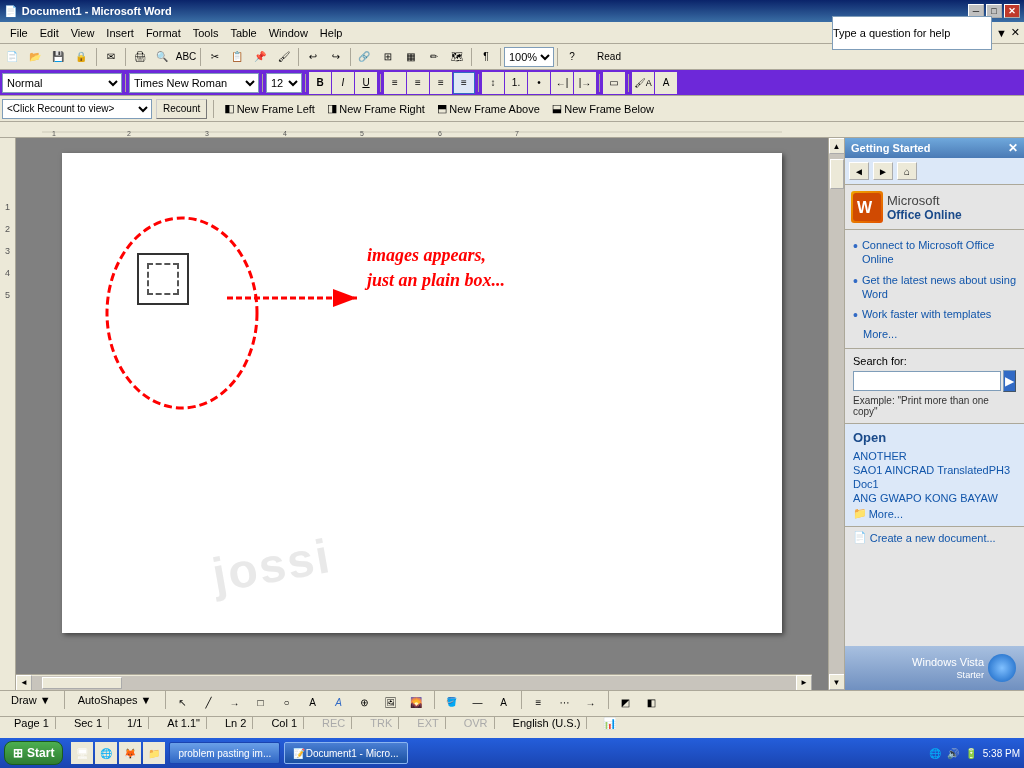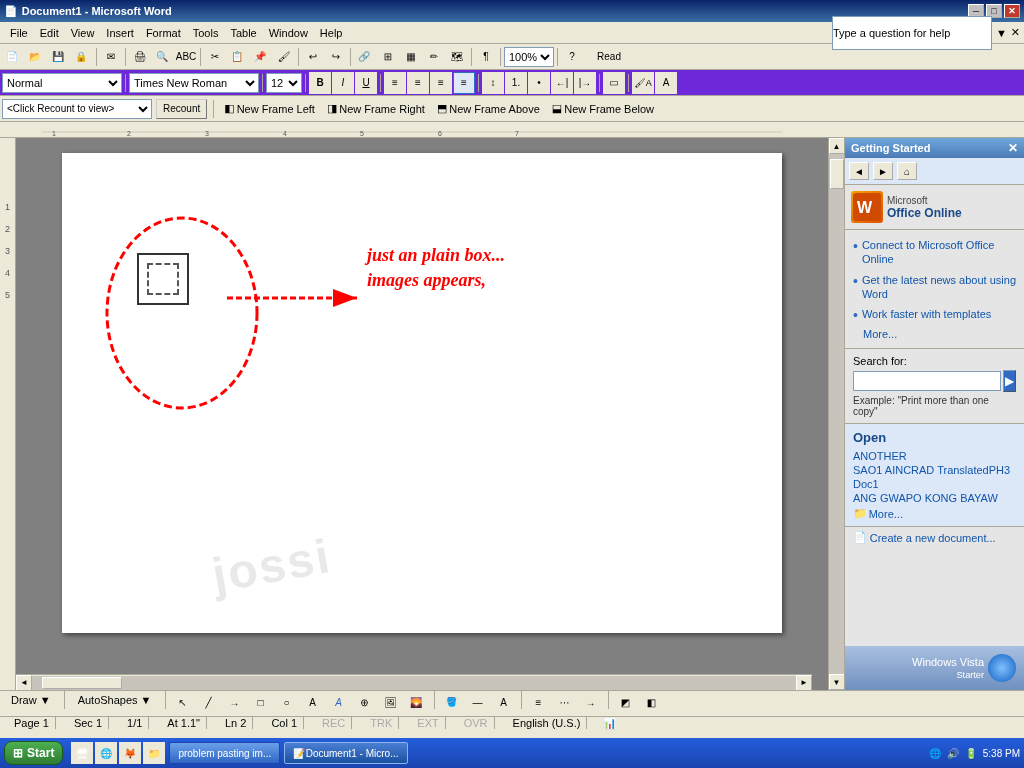--- a/index.html
+++ b/index.html
@@ -559,22 +559,22 @@
         <svg style="position:absolute; left:165px; top:125px; overflow:visible;" width="160" height="40">
           <defs>
             <marker id="arrowhead" markerWidth="8" markerHeight="6" refX="8" refY="3" orient="auto">
               <polygon points="0 0, 8 3, 0 6" fill="red"></polygon>
             </marker>
           </defs>
           <line x1="0" y1="20" x2="130" y2="20" stroke="red" stroke-width="3" marker-end="url(#arrowhead)" stroke-dasharray="6,3"></line>
         </svg>
 
         <div style="position:absolute; left:305px; top:90px; font-family:'Times New Roman',serif; font-size:18px; color:red; font-weight:bold; font-style:italic; line-height:1.4; width:300px;">
+          <div>images appears,</div>
           <div>just an plain box...</div>
-          <div>images appears,</div>
         </div>
 
         <div class="watermark">jossi</div>
 
       </div>
 
       <div id="h-scroll-bar" style="position:absolute; bottom:0; left:0; right:16px; height:16px; background:#ece9d8; border-top:1px solid #aca899; display:flex; align-items:center;">
         <div class="h-scroll-btn">◄</div>
         <div class="h-scroll-track" style="flex:1; height:14px; background:#c8c4bc; position:relative;">
           <div class="h-scroll-thumb" style="width:80px; height:12px; background:#ece9d8; border:1px outset #fff; position:absolute; left:10px; top:1px;"></div>
@@ -606,21 +606,21 @@
       </div>
 
       <div id="office-logo">
         <div class="office-icon">
           <svg width="28" height="28" viewBox="0 0 28 28">
             <rect x="0" y="0" width="28" height="28" rx="3" fill="#d04a02"></rect>
             <text x="4" y="20" font-size="16" fill="white" font-weight="bold">W</text>
           </svg>
         </div>
         <div>
-          <div style="font-size:10px; color:#444;">Microsoft</div>
+          <div style="font-size:13px; color:#444;">Microsoft</div>
           <div style="font-size:12px; font-weight:bold; color:#1a4a8a;">Office Online</div>
         </div>
       </div>
 
       <div id="panel-links">
         <div class="panel-link">
           <span class="bullet">•</span>
           <a class="link-text">Connect to Microsoft Office Online</a>
         </div>
         <div class="panel-link">

